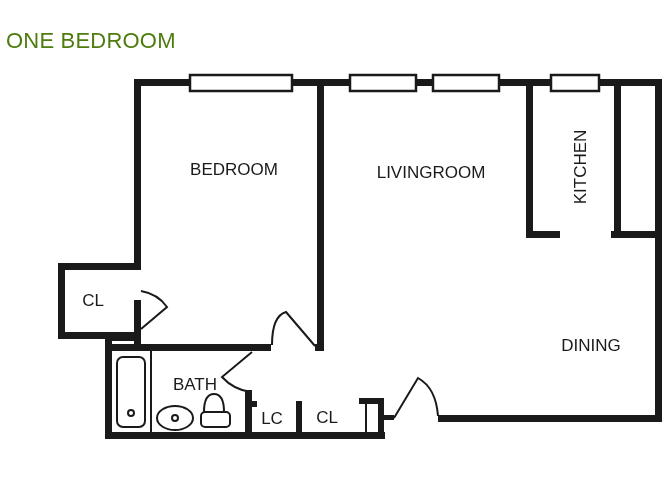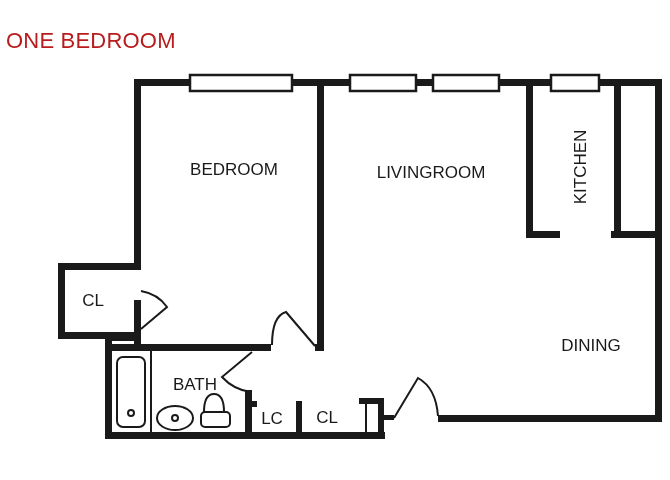--- a/index.html
+++ b/index.html
@@ -1,17 +1,17 @@
 <!DOCTYPE html>
 <html><head>
 <meta charset="utf-8">
 <style>
   html, body { margin: 0; padding: 0; background: #ffffff; }
   body { width: 670px; height: 480px; position: relative; overflow: hidden; font-family: "Liberation Sans", sans-serif; }
-  .title { position: absolute; left: 6px; top: 28px; font-size: 22px; color: #b91c1c; letter-spacing: 0.2px; font-weight: 300; }
+  .title { position: absolute; left: 6px; top: 28px; font-size: 22px; color: #4d7c0f; letter-spacing: 0.2px; font-weight: 300; }
   svg { position: absolute; left: 0; top: 0; }
   .lbl { font-family: "Liberation Sans", sans-serif; fill: #1a1a1a; }
 </style>
 </head>
 <body>
 
 <div class="title">ONE BEDROOM</div>
 
 <svg width="670" height="480" viewBox="0 0 670 480">
   <g fill="#1a1a1a" stroke="none">

